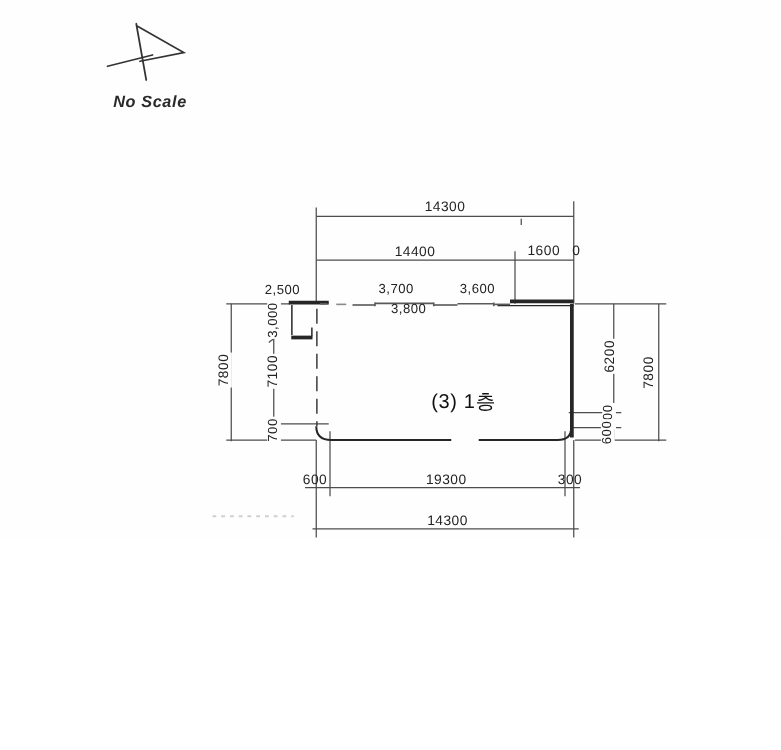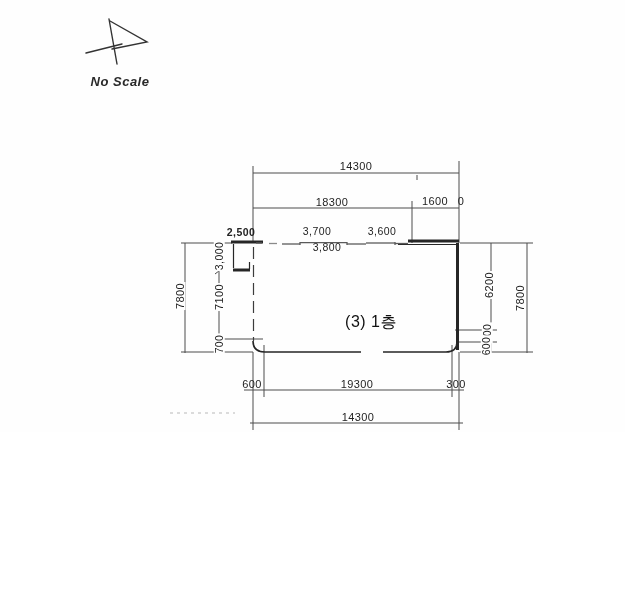--- a/index.html
+++ b/index.html
@@ -99,25 +99,25 @@
       <path d="M170,413 H235" stroke="#cfcfcf" stroke-width="1.5" stroke-dasharray="3 4"></path>
       <path d="M172,440 H260" stroke="#bdbdbd" stroke-width="2" stroke-dasharray="4 3"></path>
       <path d="M288,441 H332" stroke="#d8d8d8" stroke-width="1.5" stroke-dasharray="5 4"></path>
       <path d="M455,434 H472" stroke="#dedede" stroke-width="1.5"></path>
     </g>
   </svg>
 
   <span class="lbl no-scale" style="left:120px;top:81px;">No Scale</span>
 
   <span class="lbl" style="left:356px;top:166px;">14300</span>
-  <span class="lbl" style="left:332px;top:202px;">18300</span>
+  <span class="lbl" style="left:332px;top:202px;">14400</span>
   <span class="lbl" style="left:435px;top:201px;">1600</span>
   <span class="lbl" style="left:461px;top:201px;">0</span>
 
-  <span class="lbl small" style="left:241px;top:232px;font-weight:bold;">2,500</span>
+  <span class="lbl small" style="left:226px;top:232px;">2,500</span>
   <span class="lbl small" style="left:281px;top:231px;margin-left:36px;">3,700</span>
   <span class="lbl small" style="left:327px;top:215px;margin-top:32px;">3,800</span>
   <span class="lbl small" style="left:382px;top:231px;">3,600</span>
 
   <span class="lbl rot" style="left:180px;top:296px;">7800</span>
   <span class="lbl rot small" style="left:219px;top:256px;">3,000</span>
   <span class="lbl rot" style="left:219px;top:297px;">7100</span>
   <span class="lbl rot small" style="left:219px;top:344px;">700</span>
 
   <span class="lbl room" style="left:371px;top:298px;">(3) 1층</span>

